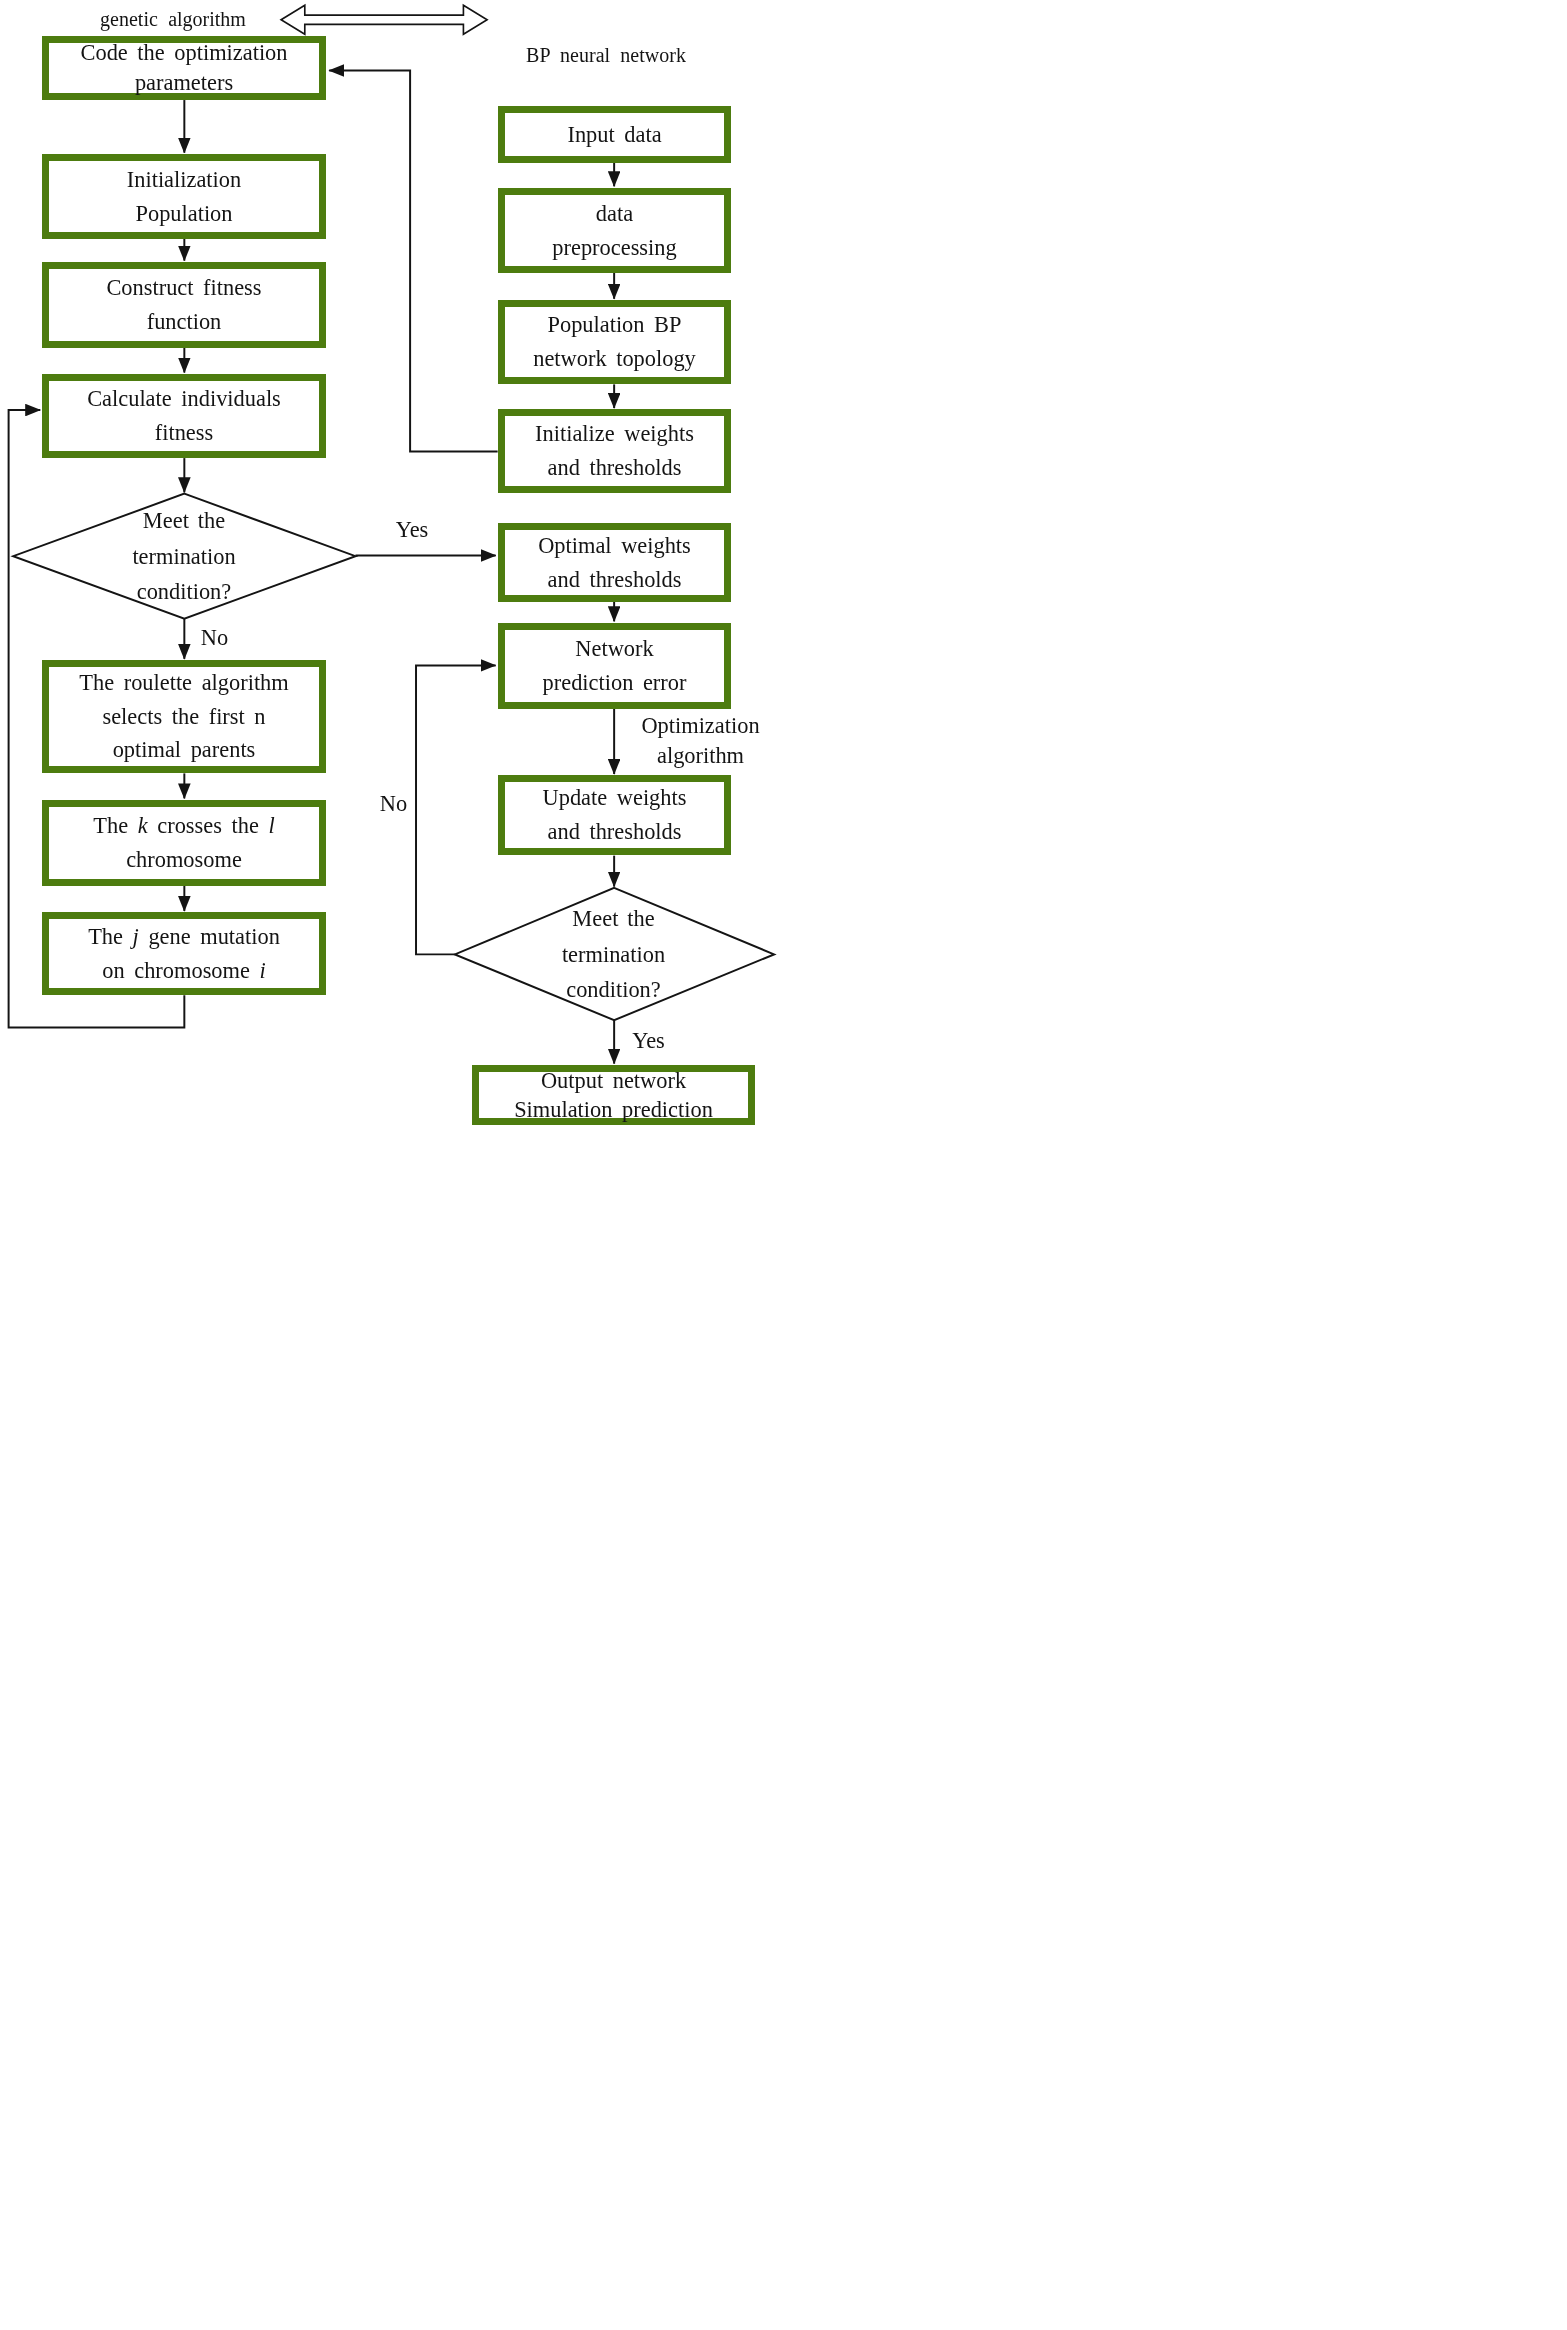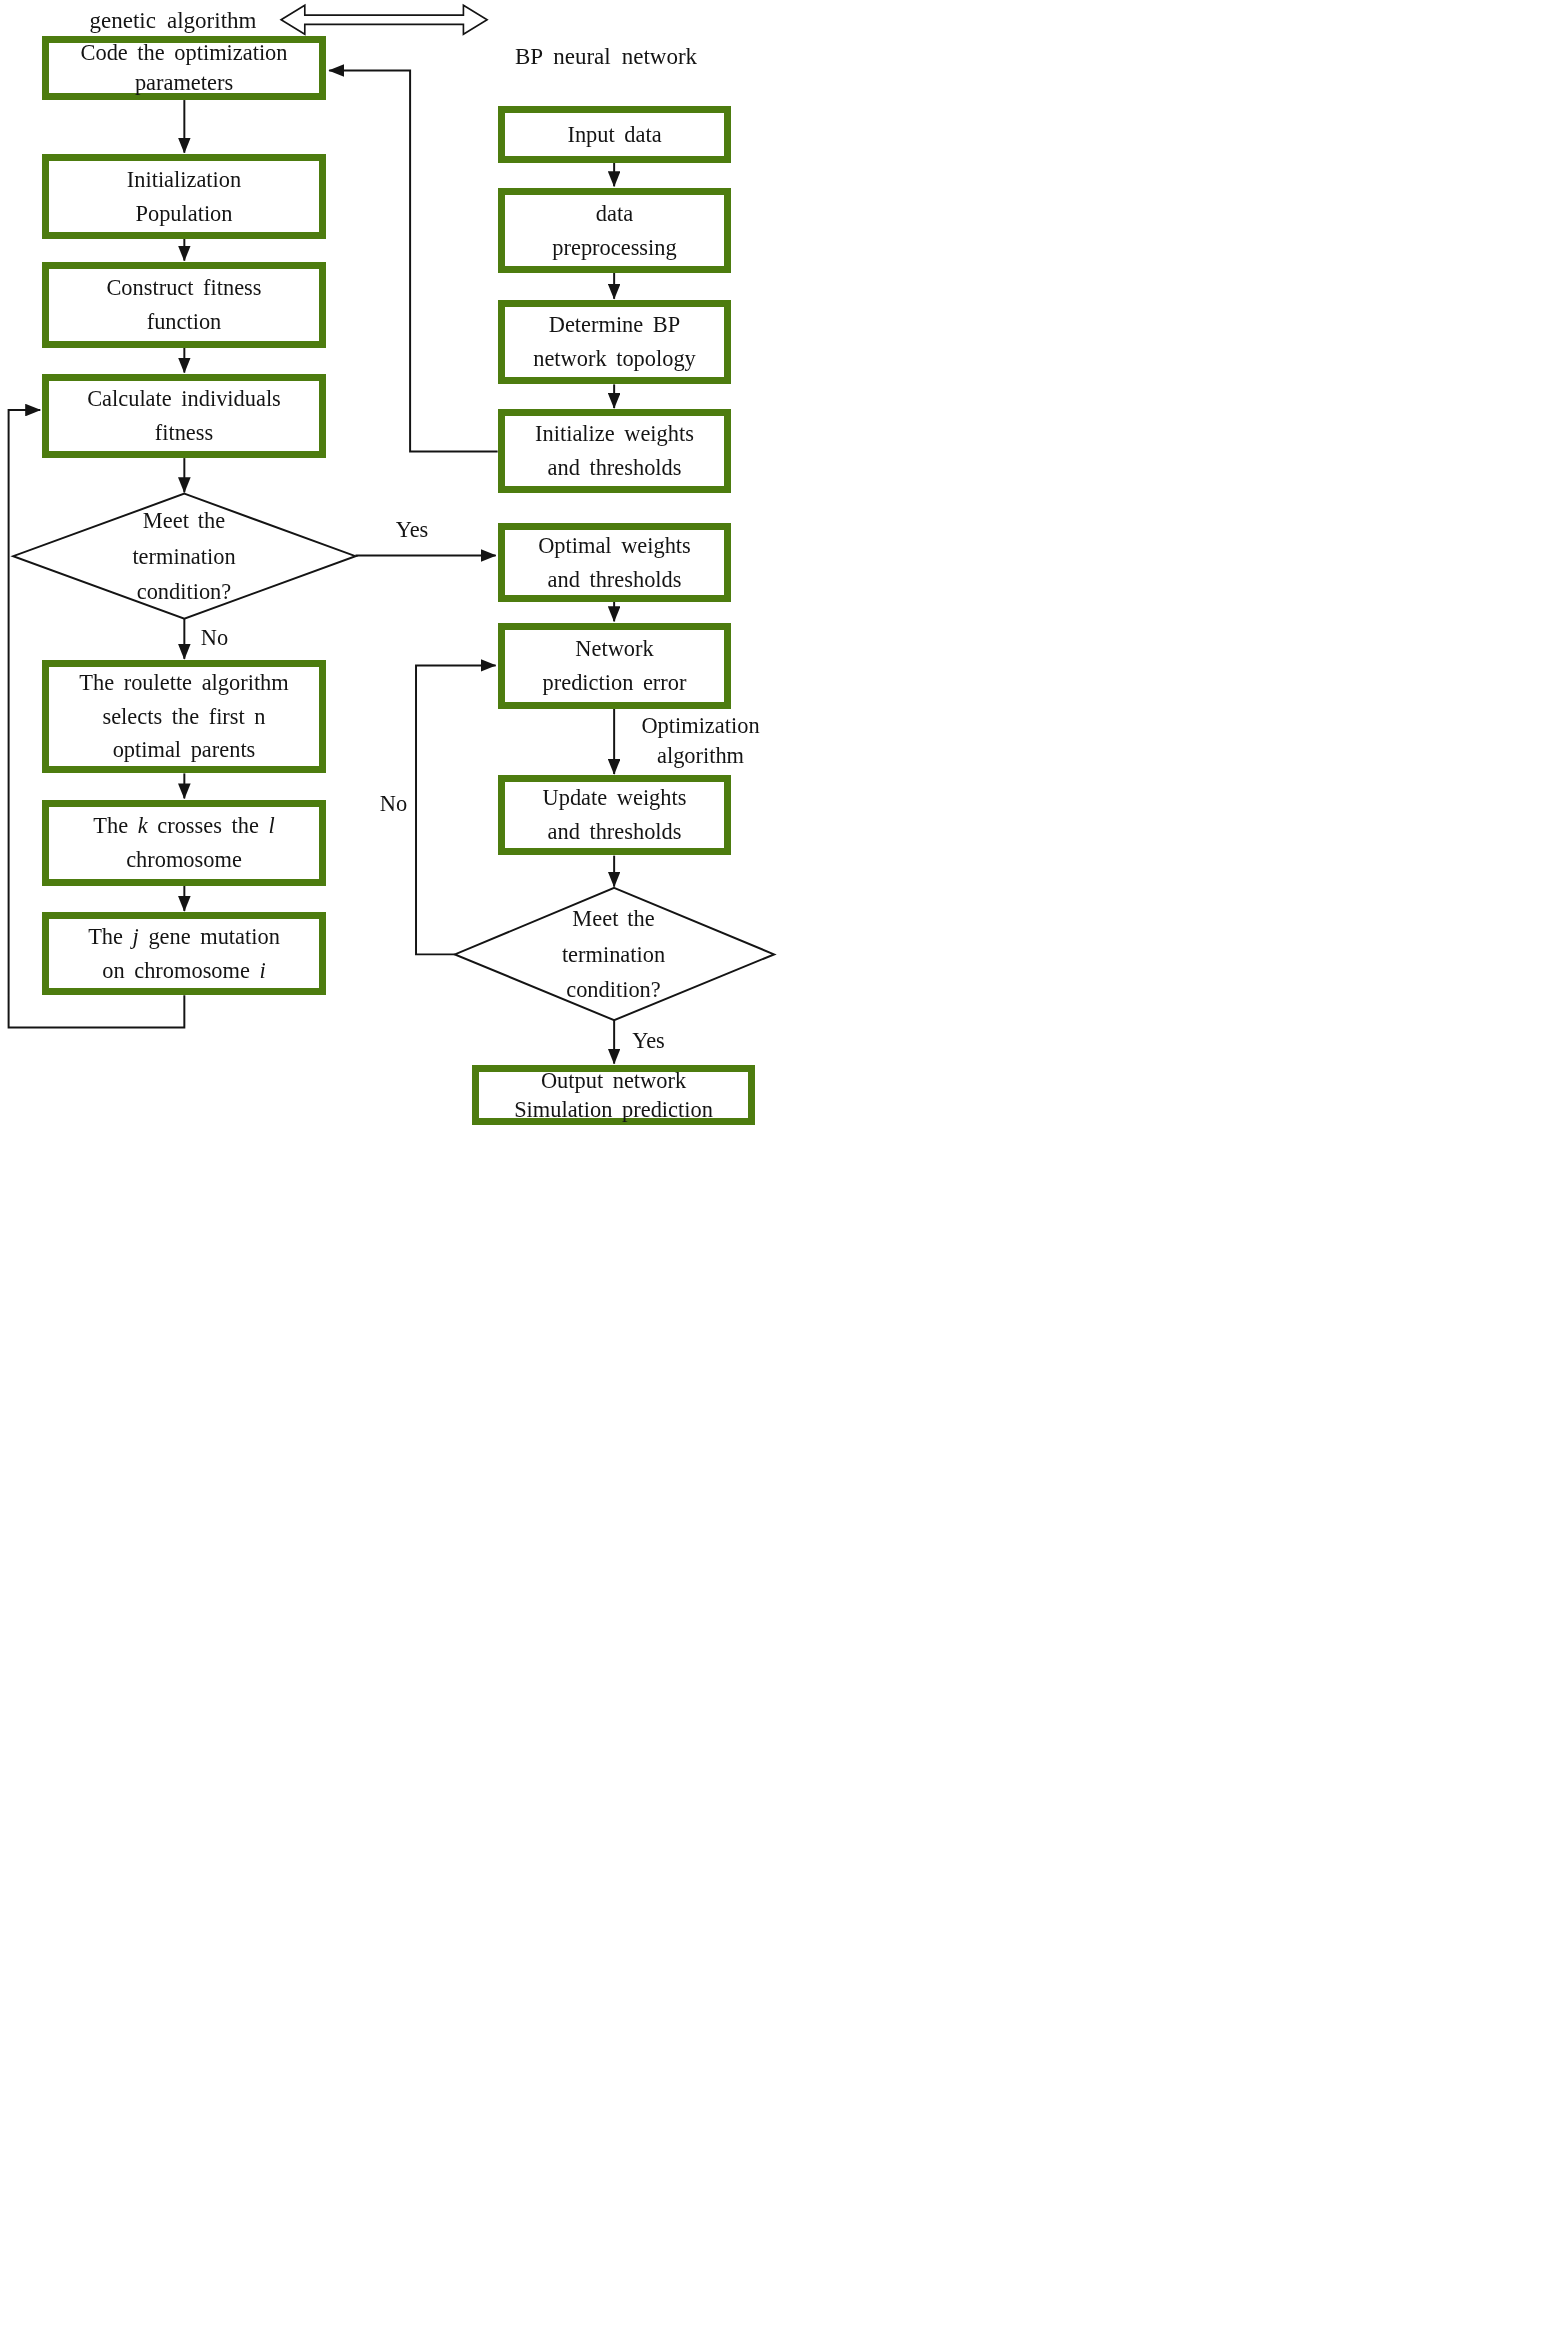--- a/index.html
+++ b/index.html
@@ -7,21 +7,21 @@
     position:relative;
     width:784px;height:1165px;
     background:#ffffff;
     font-family:"Liberation Serif","DejaVu Serif",serif;
     color:#141414;
     overflow:hidden;
   }
   svg.wires{position:absolute;left:0;top:0;z-index:1;}
   .hdr{
     position:absolute;z-index:2;
-    font-size:23px;text-align:center;white-space:nowrap;
+    font-size:20px;text-align:center;white-space:nowrap;
     word-spacing:5.3px;line-height:1.1;
   }
   .box{
     position:absolute;z-index:2;box-sizing:border-box;
     background:#ffffff;border:7px solid #4d7c0f;
     display:flex;flex-direction:column;justify-content:center;align-items:center;
     text-align:center;font-size:22.4px;line-height:1.5;word-spacing:4px;
   }
   .dtext{
     position:absolute;z-index:2;
@@ -125,21 +125,21 @@
   <div class="box" style="left:498px;top:106px;width:233px;height:57px;">
     <div class="bl">Input data</div>
   </div>
 
   <div class="box" style="left:498px;top:188px;width:233px;height:85px;">
     <div class="bl">data</div>
     <div class="bl">preprocessing</div>
   </div>
 
   <div class="box" style="left:498px;top:300px;width:233px;height:84px;">
-    <div class="bl">Determine BP</div>
+    <div class="bl">Population BP</div>
     <div class="bl">network topology</div>
   </div>
 
   <div class="box" style="left:498px;top:409px;width:233px;height:84px;">
     <div class="bl">Initialize weights</div>
     <div class="bl">and thresholds</div>
   </div>
 
   <div class="box" style="left:498px;top:512px;width:233px;height:79px;margin-top:11px;">
     <div class="bl">Optimal weights</div>

